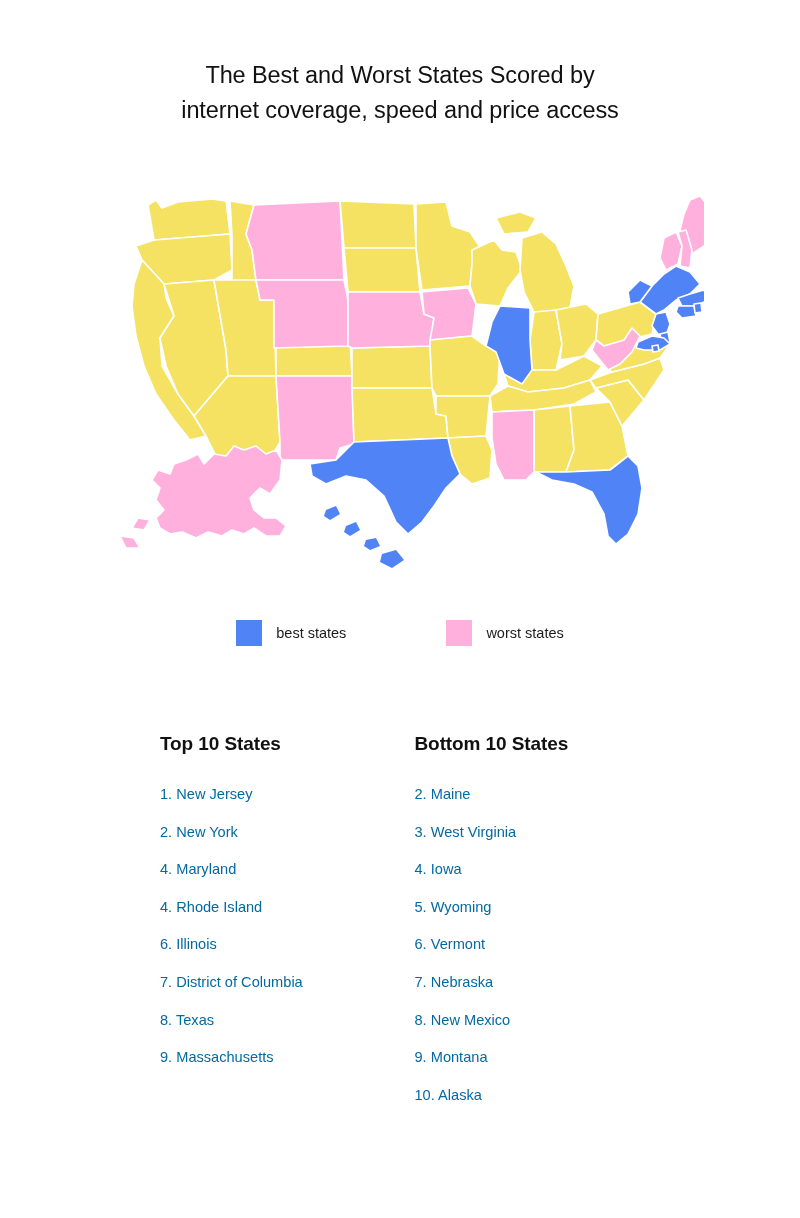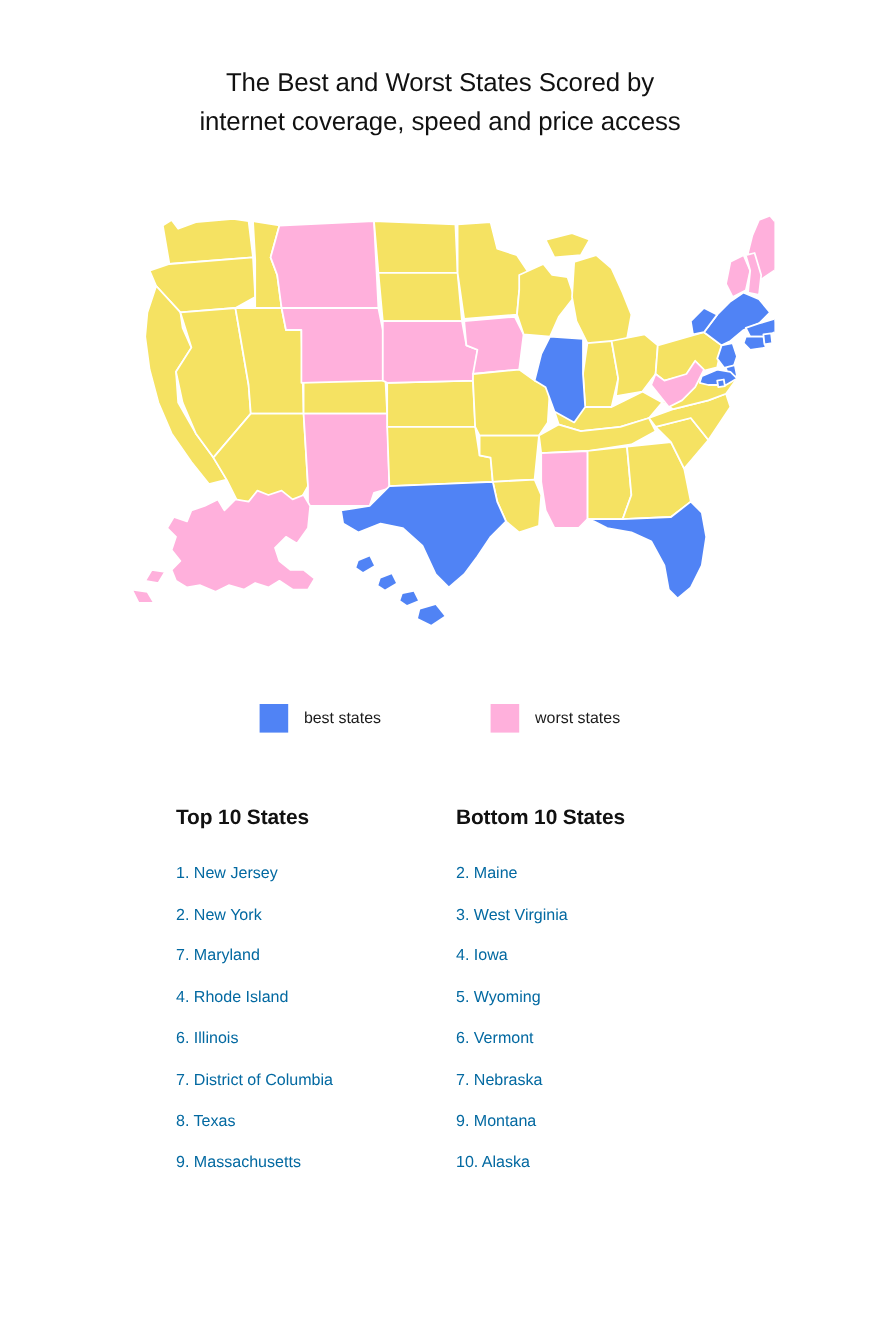--- a/index.html
+++ b/index.html
@@ -47,21 +47,21 @@
   }
   .map-wrap svg {
     display: block;
     width: 600px;
     height: 382px;
   }
 
   
   .legend {
     position: absolute;
-    top: 640px;
+    top: 620px;
     left: 0;
     width: 800px;
     display: flex;
     justify-content: center;
     align-items: center;
   }
   .legend-item {
     display: flex;
     align-items: center;
   }
@@ -216,38 +216,39 @@
     </div>
   </div>
 
   <div class="lists">
 
     <div class="list-col left">
       <h2 class="list-heading">Top 10 States</h2>
       <ul class="state-list">
         <li>1. New Jersey</li>
         <li>2. New York</li>
-        <li>7. Maryland</li>
+        <li>4. Maryland</li>
         <li>4. Rhode Island</li>
         <li>6. Illinois</li>
         <li>7. District of Columbia</li>
         <li>8. Texas</li>
         <li>9. Massachusetts</li>
       </ul>
     </div>
 
     <div class="list-col right">
       <h2 class="list-heading">Bottom 10 States</h2>
       <ul class="state-list">
         <li>2. Maine</li>
         <li>3. West Virginia</li>
         <li>4. Iowa</li>
         <li>5. Wyoming</li>
         <li>6. Vermont</li>
         <li>7. Nebraska</li>
+        <li>8. New Mexico</li>
         <li>9. Montana</li>
         <li>10. Alaska</li>
       </ul>
     </div>
 
   </div>
 
 </div>
 
 </body></html>

